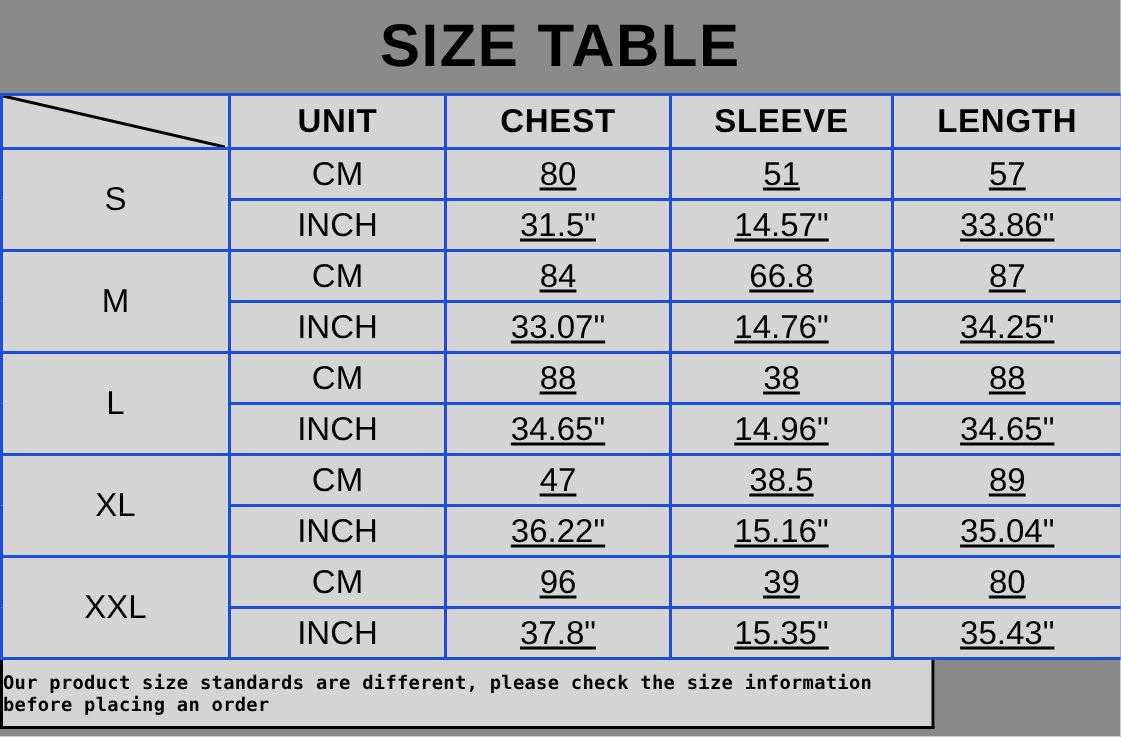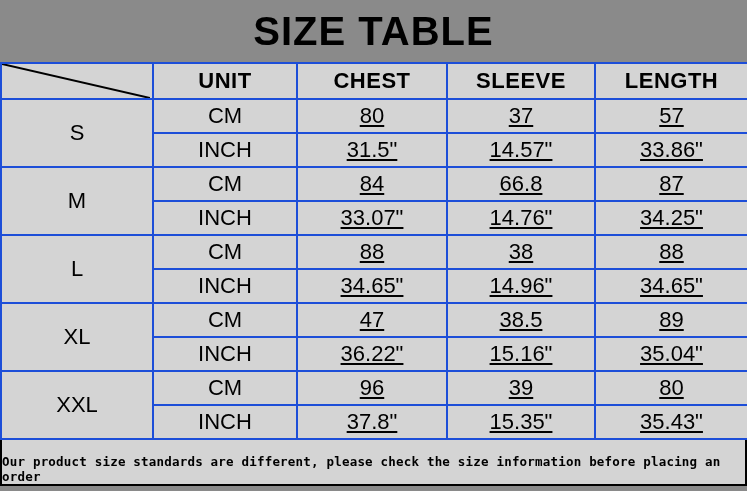--- a/index.html
+++ b/index.html
@@ -69,28 +69,28 @@
   td.unitcell {
     font-size: 22px;
   }
   td.valcell {
     font-size: 22px;
     text-decoration: underline;
   }
   .note-bar {
     height: 46px;
     display: flex;
-    align-items: flex-end;
+    align-items: center;
     justify-content: center;
     background: #d4d4d4;
     border-left: 2px solid #000;
     border-right: 2px solid #000;
     border-bottom: 2px solid #000;
     box-sizing: border-box;
-    width: 747px;
+    width: 623px;
   }
   .note-bar .note {
     font-family: "DejaVu Sans Mono", monospace;
     font-size: 12.5px;
     font-weight: bold;
     color: #000000;
     letter-spacing: 0.2px;
   }
   .col-size { width: 152px; }
   .col-unit { width: 144px; }
@@ -125,21 +125,21 @@
         <td class="head">UNIT</td>
         <td class="head">CHEST</td>
         <td class="head">SLEEVE</td>
         <td class="head">LENGTH</td>
       </tr>
 
       <tr>
         <td class="sizecell" rowspan="2">S</td>
         <td class="unitcell">CM</td>
         <td class="valcell">80</td>
-        <td class="valcell">37</td>
+        <td class="valcell">51</td>
         <td class="valcell">57</td>
       </tr>
       <tr>
         <td class="unitcell">INCH</td>
         <td class="valcell">31.5"</td>
         <td class="valcell">14.57"</td>
         <td class="valcell">33.86"</td>
       </tr>
 
       <tr>

